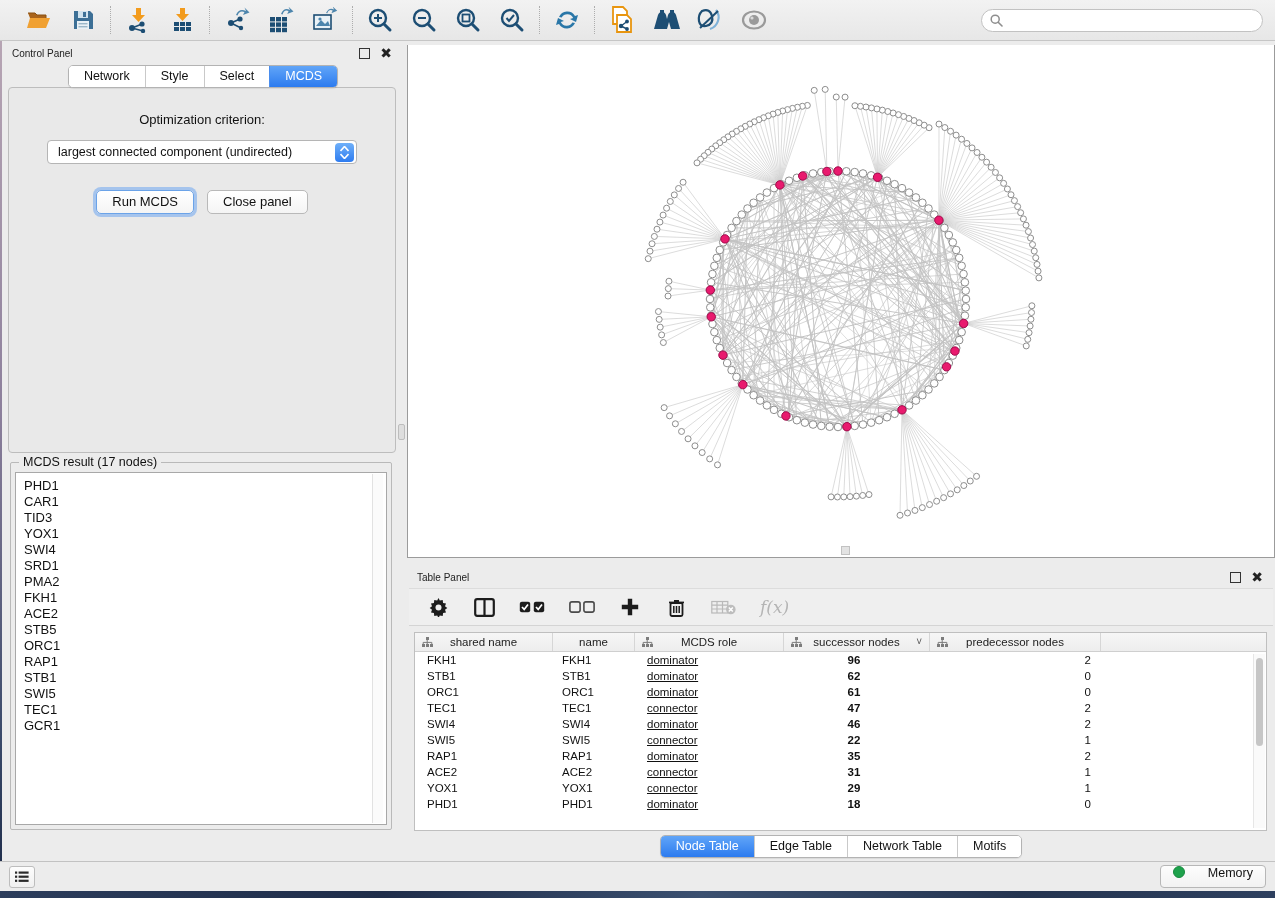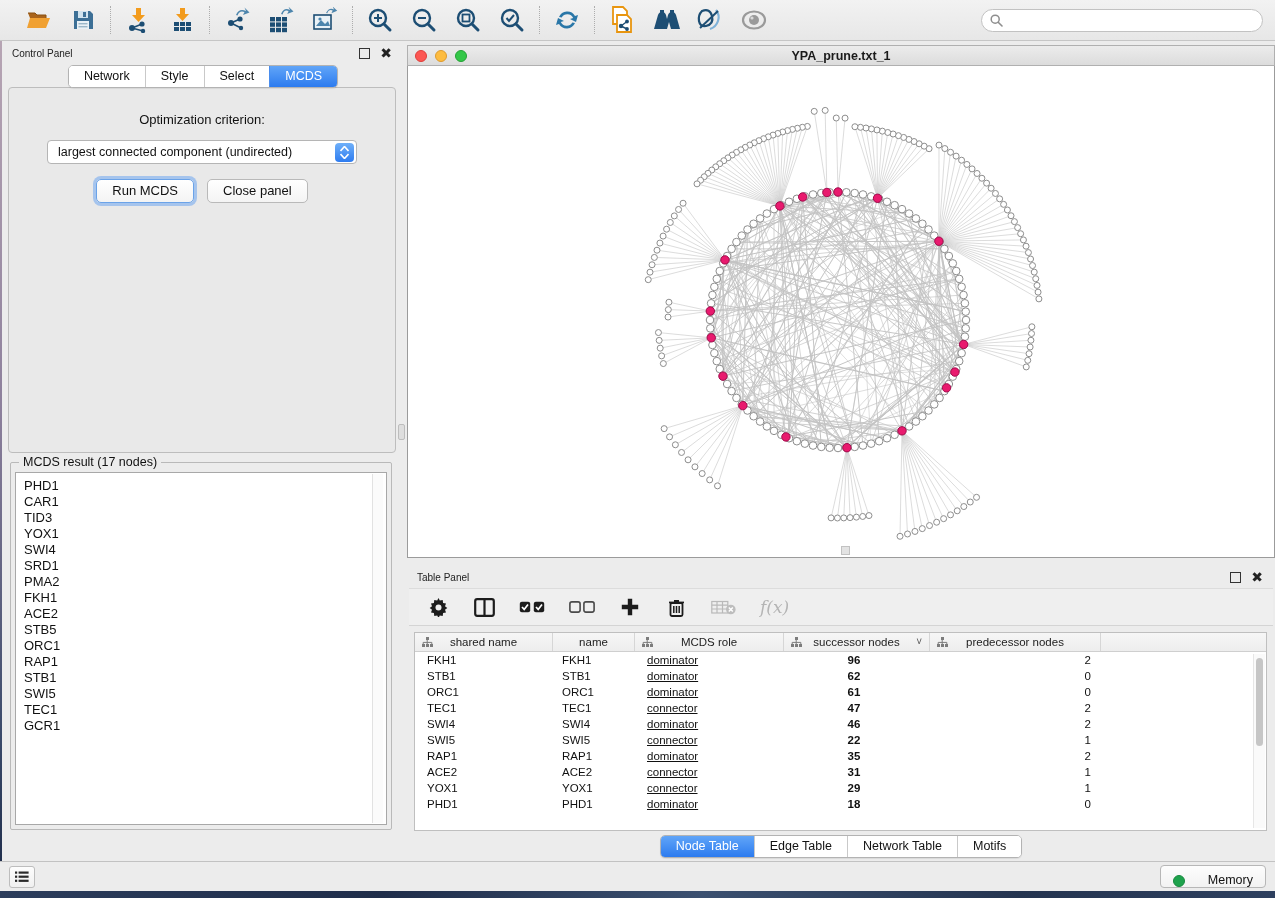--- a/index.html
+++ b/index.html
@@ -31,21 +31,21 @@
   .seg { display:flex; background:#fff; border:1px solid #b3b3b3; border-radius:5px; overflow:hidden; box-shadow:0 1px 1px rgba(0,0,0,.08);align-items:center; }
   .seg-btn { padding:3px 15px 4px; font-size:12.5px; border-left:1px solid #c9c9c9; background:#fff; color:#111; white-space:nowrap; }
   .seg-btn:first-child { border-left:none; }
   .seg-btn.active { background:linear-gradient(#61a5f8,#2c7bef); color:#fff; border-left-color:#4a8ded; }
 
   .tab-panel { margin:0 6px 0 4px; height:366px; border:1px solid #bdbdbd; border-radius:4px; background:#e9e9e9; padding-top:24px; text-align:center; }
   .crit-label { font-size:13px; margin-bottom:13px; }
   .select { margin:0 38px; height:24px; background:#fff; border:1px solid #b5b5b5; border-radius:4px; display:flex; align-items:center; padding:0 2px 0 10px; font-size:12.5px; }
   .select .sel-val { flex:1; text-align:left; white-space:nowrap; overflow:hidden; }
   .stepper { width:19px; height:19px; border-radius:4px; background:linear-gradient(#6fb0f9,#2e7cf0); display:flex; flex-direction:column; align-items:center; justify-content:center; gap:1px; }
-  .btn-row { margin-top:15px; display:flex; justify-content:center; gap:13px; }
+  .btn-row { margin-top:26px; display:flex; justify-content:center; gap:13px; }
   .btn { font-size:13px; padding:3px 15px 4px; background:linear-gradient(#fff,#f4f4f4); border:1px solid #b9b9b9; border-radius:5px; color:#111; }
   .btn.focus-ring { border-color:#6ba3e8; box-shadow:0 0 0 3px rgba(110,165,240,.55); }
 
   .groupbox { margin:9px 10px 0 6px; height:368px; border:1px solid #b9b9b9; border-radius:2px; position:relative; padding:9px 4px 4px; background:transparent; }
   .group-title { position:absolute; top:-8px; left:8px; background:#ececec; padding:0 4px; font-size:12.5px; }
   .mcds-list { height:100%; background:#fff; border:1px solid #a8a8a8; text-align:left; padding:5px 0 0 8px; font-size:13px; position:relative; overflow:hidden; }
   .mcds-list .track { position:absolute; right:3px; top:1px; bottom:1px; width:11px; border-left:1px solid #e2e2e2; background:#fbfbfb; }
   .list-item { line-height:16px; }
 
   
@@ -77,21 +77,21 @@
   .td.c0{width:138px; padding-left:12px;} .td.c1{width:82px; padding-left:9px;} .td.c2{width:149px; padding-left:12px;text-decoration:underline;}
   .td.c3{width:146px; text-align:center; padding-right:12px;font-weight:bold;} .td.c4{width:171px; text-align:right; padding-right:10px;}
   .vscroll { position:absolute; right:1px; top:21px; bottom:2px; width:12px; background:#fafafa; border-left:1px solid #e6e6e6; }
   .vthumb { position:absolute; left:2px; right:2px; top:4px; height:88px; background:#c6c6c6; border-radius:5px; }
 
   .tp-tabs { height:30px; display:flex; justify-content:center; align-items:center; }
 
   
   .statusbar { height:30px; border-top:1px solid #c2c2c2; background:#ececec; display:flex; align-items:center; padding:0 9px; }
   .status-left-btn { width:26px; height:22px; background:linear-gradient(#fdfdfd,#f0f0f0); border:1px solid #bdbdbd; border-radius:3px; display:flex; align-items:center; justify-content:center; }
-  .memory-btn { margin-left:auto; height:23px; background:linear-gradient(#fdfdfd,#f2f2f2); border:1px solid #b7b7b7; border-radius:4px; display:flex; align-items:flex-end; gap:23px; padding:0 12px; font-size:12.5px; }
+  .memory-btn { margin-left:auto; height:23px; background:linear-gradient(#fdfdfd,#f2f2f2); border:1px solid #b7b7b7; border-radius:4px; display:flex; align-items:flex-start; gap:23px; padding:0 12px; font-size:12.5px; }
   .memdot { width:12px; height:12px; border-radius:50%; background:#1ea24c; border:1px solid #178a3f; }
 
   .wallpaper { height:7px; background:linear-gradient(90deg,#2c3d5c,#1f2d4a 30%,#3b5070 55%,#243450 80%,#2e405f); }
 </style>
 </head>
 <body>
 
 <div class="toolbar">
   <div class="tgroup">
     <div class="tool">
@@ -314,28 +314,20 @@
           <div class="list-item">TEC1</div>
           <div class="list-item">GCR1</div>
         </div>
     </div>
     <div class="panel-divider-grip" style="left:398px;"></div>
   </div>
 
   <div class="right-col">
 
     <div class="net-window">
-      <div class="net-titlebar">
-        <span class="lights">
-          <span class="light" style="background:#fc5753;border:1px solid #df3e3a;"></span>
-          <span class="light" style="background:#fdbc40;border:1px solid #de9b2d;"></span>
-          <span class="light" style="background:#33c748;border:1px solid #23a135;"></span>
-        </span>
-        <span class="net-title">YPA_prune.txt_1</span>
-      </div>
       <div class="net-canvas">
         <svg width="864" height="490" viewBox="0 0 864 490">
             <g>
               <line x1="371.889216033338" y1="139.95116490388892" x2="438.3716005414583" y2="126.27405782545875" stroke="#c3c3c3" stroke-width="0.8288579278392717"></line>
               <line x1="371.889216033338" y1="139.95116490388892" x2="405.0284387819355" y2="379.5405158916135" stroke="#c3c3c3" stroke-width="0.6745398272993043"></line>
               <line x1="371.889216033338" y1="139.95116490388892" x2="553.6385057650008" y2="220.87116222687735" stroke="#c3c3c3" stroke-width="0.7710243796696886"></line>
               <line x1="371.889216033338" y1="139.95116490388892" x2="548.2565801614447" y2="302.98347934273147" stroke="#c3c3c3" stroke-width="0.8750120559940114"></line>
               <line x1="371.889216033338" y1="139.95116490388892" x2="526.2354953573091" y2="169.6037356671912" stroke="#c3c3c3" stroke-width="0.7643139811931178"></line>
               <line x1="371.889216033338" y1="139.95116490388892" x2="381.01652065726853" y2="372.25658016144473" stroke="#c3c3c3" stroke-width="0.9200619026320055"></line>
               <line x1="371.889216033338" y1="139.95116490388892" x2="381.01652065726853" y2="135.7434198385553" stroke="#c3c3c3" stroke-width="0.7293725654250011"></line>

